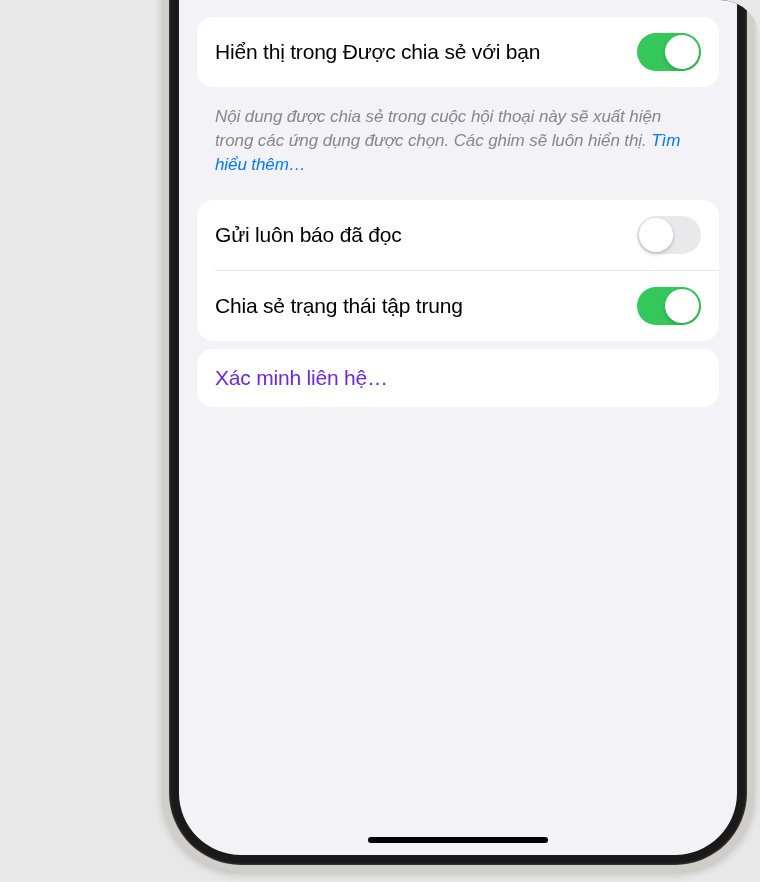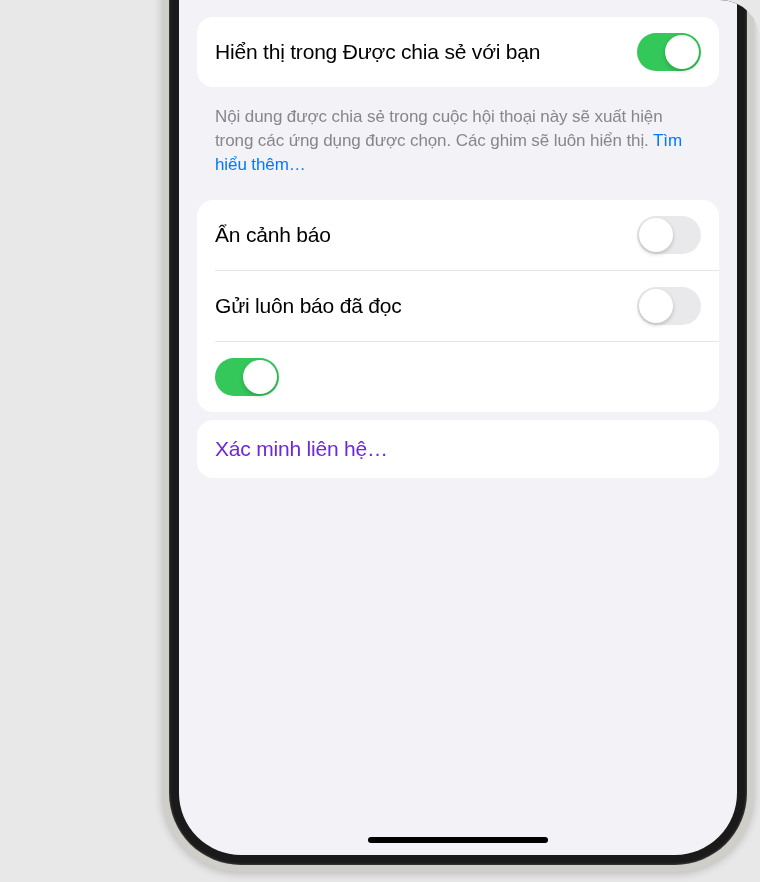--- a/index.html
+++ b/index.html
@@ -97,20 +97,21 @@
       box-shadow: 0 2px 4px rgba(0,0,0,0.2);
     }
     .toggle.on .toggle-knob { right: 2px; }
     .toggle.off .toggle-knob { left: 2px; }
     .footer-text {
       font-size: 17px;
       color: #86868b;
       line-height: 1.4;
       padding: 10px 18px 24px 18px;
       letter-spacing: -0.1px;
+      font-style: italic;
     }
     .link-inline { color: #007aff; cursor: pointer; }
     .section-header {
       font-size: 16px;
       color: #86868b;
       text-transform: uppercase;
       padding: 22px 18px 10px 18px;
       letter-spacing: 0.2px;
     }
     .home-indicator {
@@ -143,32 +144,27 @@
                 <div class="toggle-knob"></div>
               </div>
             </div>
           </div>
           <div class="footer-text">
             <span>Nội dung được chia sẻ trong cuộc hội thoại này sẽ xuất hiện trong các ứng dụng được chọn. Các ghim sẽ luôn hiển thị. </span><span class="link-inline">Tìm hiểu thêm…</span>
           </div>
 
           <div class="section">
             <div class="row">
-              <span class="row-label">Ẩn cảnh báo</span>
-              <div class="toggle off">
-                <div class="toggle-knob"></div>
-              </div>
-            </div>
-            <div class="row">
               <span class="row-label">Gửi luôn báo đã đọc</span>
               <div class="toggle off">
                 <div class="toggle-knob"></div>
               </div>
             </div>
             <div class="row">
+              <span class="row-label">Chia sẻ trạng thái tập trung</span>
               <div class="toggle on">
                 <div class="toggle-knob"></div>
               </div>
             </div>
           </div>
 
           <div class="section">
             <div class="row">
               <span class="row-link">Xác minh liên hệ…</span>
             </div>

